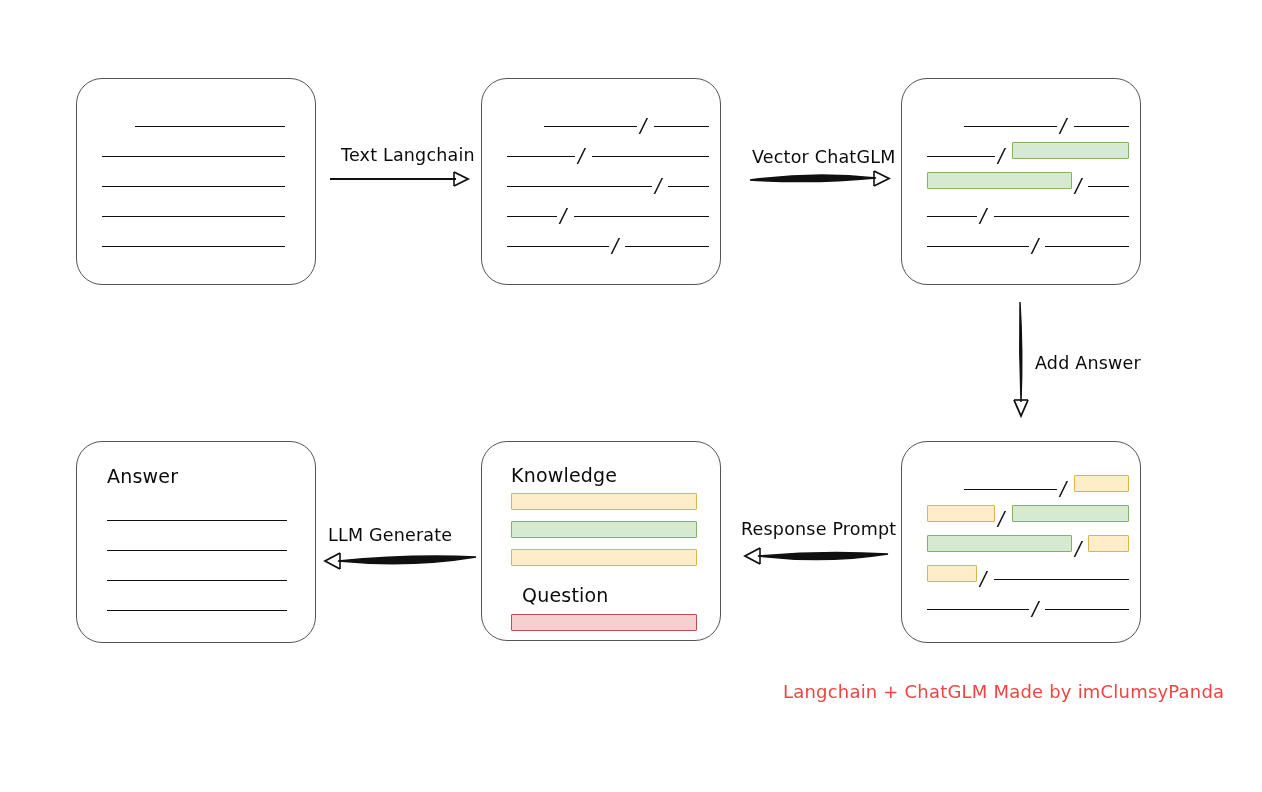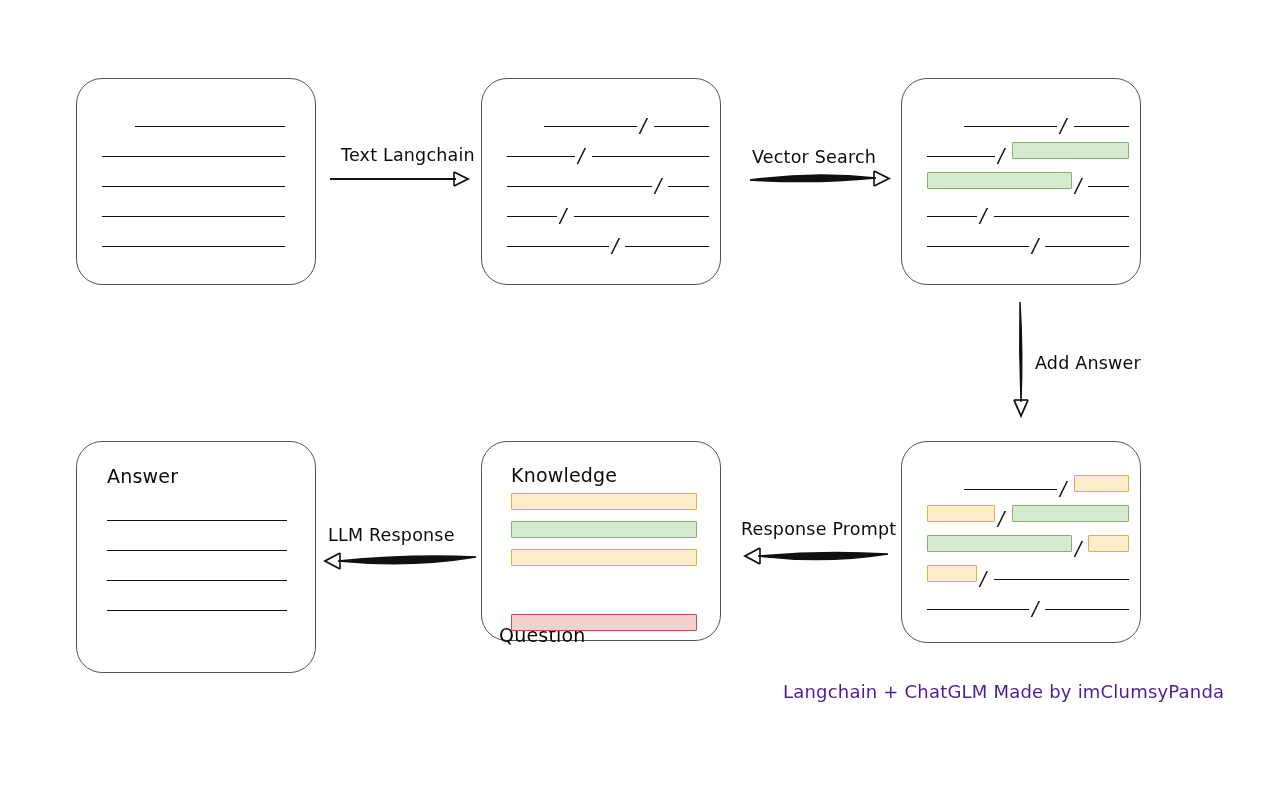--- a/index.html
+++ b/index.html
@@ -60,21 +60,21 @@
     letter-spacing:.2px;
     color:#0b0b0b;
     white-space:nowrap;
   }
 
   
   .caption{
     position:absolute;
     font-size:18px;
     letter-spacing:.2px;
-    color:#4c1d95;
+    color:#ef4444;
     white-space:nowrap;
   }
 
   .arrow-svg{position:absolute;overflow:visible;}
 </style>
 </head>
 <body>
 
 <div class="stage">
 
@@ -135,64 +135,64 @@
       <div class="bar yellow" style="left: 25px; top: 123px; width: 50px; height: 17px;"></div>
       <div class="slash" style="left: 78px; top: 136px;">/</div>
       <div class="rule" style="left: 92px; top: 137px; width: 135px;"></div>
       <div class="rule" style="left: 25px; top: 167px; width: 102px;"></div>
       <div class="slash" style="left: 130px; top: 166px;">/</div>
       <div class="rule" style="left: 143px; top: 167px; width: 84px;"></div>
     </div>
 
   <div class="card" id="card-prompt" style="left:481px;top:441px;width:240px;height:200px;">
     <div class="card-title" style="left:29px;top:22px;">Knowledge</div>
-    <div class="card-title" style="left:17px;top:142px;margin-top:40px;">Question</div>
+    <div class="card-title" style="left:40px;top:142px;">Question</div>
   <div class="bar yellow" style="left: 29px; top: 51px; width: 186px; height: 17px;"></div>
       <div class="bar green" style="left: 29px; top: 79px; width: 186px; height: 17px;"></div>
       <div class="bar yellow" style="left: 29px; top: 107px; width: 186px; height: 17px;"></div>
       <div class="bar red" style="left: 29px; top: 172px; width: 186px; height: 17px;"></div>
     </div>
 
-  <div class="card" id="card-answer" style="left:76px;top:441px;width:240px;height:232px;">
+  <div class="card" id="card-answer" style="left:76px;top:441px;width:240px;height:202px;">
     <div class="card-title" style="left:30px;top:23px;">Answer</div>
   <div class="rule" style="left: 30px; top: 78px; width: 180px;"></div>
       <div class="rule" style="left: 30px; top: 108px; width: 180px;"></div>
       <div class="rule" style="left: 30px; top: 138px; width: 180px;"></div>
       <div class="rule" style="left: 30px; top: 168px; width: 180px;"></div>
     </div>
 
   <div class="edge-label" style="left:341px;top:145px;">Text Langchain</div>
   <svg class="arrow-svg" style="left:328px;top:168px;" width="144" height="22">
     <path d="M2,11 L128,11" stroke="#101010" stroke-width="1.8" fill="none"></path>
     <path d="M126,4 L140,11 L126,18" stroke="#101010" stroke-width="1.8" fill="none" stroke-linejoin="miter"></path>
     <path d="M126,4 L126,18" stroke="#101010" stroke-width="1.6" fill="none"></path>
   </svg>
 
-  <div class="edge-label" style="left:752px;top:147px;">Vector Search</div>
+  <div class="edge-label" style="left:752px;top:147px;">Vector ChatGLM</div>
   <svg class="arrow-svg" style="left:748px;top:168px;" width="146" height="22">
     <path d="M2,12 Q66,3 128,10 Q66,16 2,12 Z" stroke="#101010" stroke-width="1.5" fill="#101010"></path>
     <path d="M126,3 L141,10.5 L126,18" stroke="#101010" stroke-width="1.8" fill="none"></path>
     <path d="M126,3 L126,18" stroke="#101010" stroke-width="1.6" fill="none"></path>
   </svg>
 
   <div class="edge-label" style="left:1035px;top:353px;">Add Answer</div>
   <svg class="arrow-svg" style="left:1010px;top:300px;" width="24" height="118">
     <path d="M10,2 Q13,52 11,102 Q9,52 10,2 Z" stroke="#101010" stroke-width="1.4" fill="#101010"></path>
     <path d="M4,100 L11,116 L18,100" stroke="#101010" stroke-width="1.8" fill="none"></path>
     <path d="M4,100 L18,100" stroke="#101010" stroke-width="1.6" fill="none"></path>
   </svg>
 
   <div class="edge-label" style="left:741px;top:519px;">Response Prompt</div>
   <svg class="arrow-svg" style="left:740px;top:545px;" width="152" height="22">
     <path d="M148,9 Q84,19 18,11 Q84,5 148,9 Z" stroke="#101010" stroke-width="1.5" fill="#101010"></path>
     <path d="M20,3 L5,11 L20,19" stroke="#101010" stroke-width="1.8" fill="none"></path>
     <path d="M20,3 L20,19" stroke="#101010" stroke-width="1.6" fill="none"></path>
   </svg>
 
-  <div class="edge-label" style="left:328px;top:525px;">LLM Response</div>
+  <div class="edge-label" style="left:328px;top:525px;">LLM Generate</div>
   <svg class="arrow-svg" style="left:320px;top:550px;" width="160" height="22">
     <path d="M156,7 Q90,18 18,11 Q90,4 156,7 Z" stroke="#101010" stroke-width="1.5" fill="#101010"></path>
     <path d="M20,3 L5,11 L20,19" stroke="#101010" stroke-width="1.8" fill="none"></path>
     <path d="M20,3 L20,19" stroke="#101010" stroke-width="1.6" fill="none"></path>
   </svg>
 
   <div class="caption" style="left:783px;top:681px;">Langchain + ChatGLM Made by imClumsyPanda</div>
 
 </div>
 

